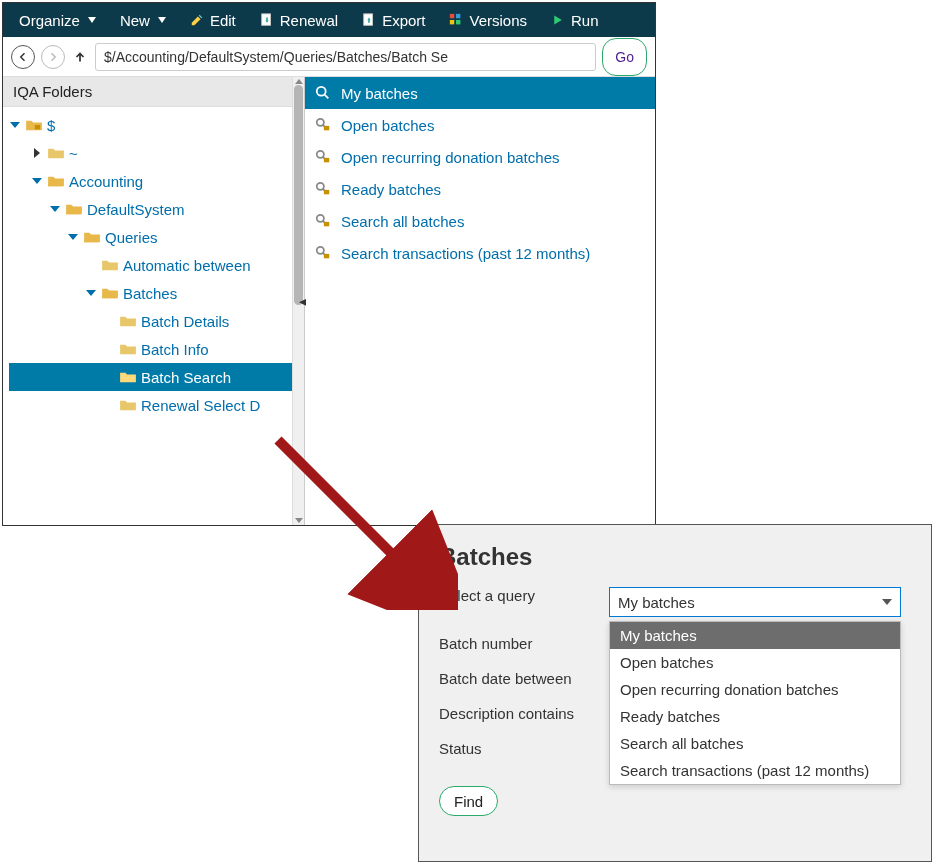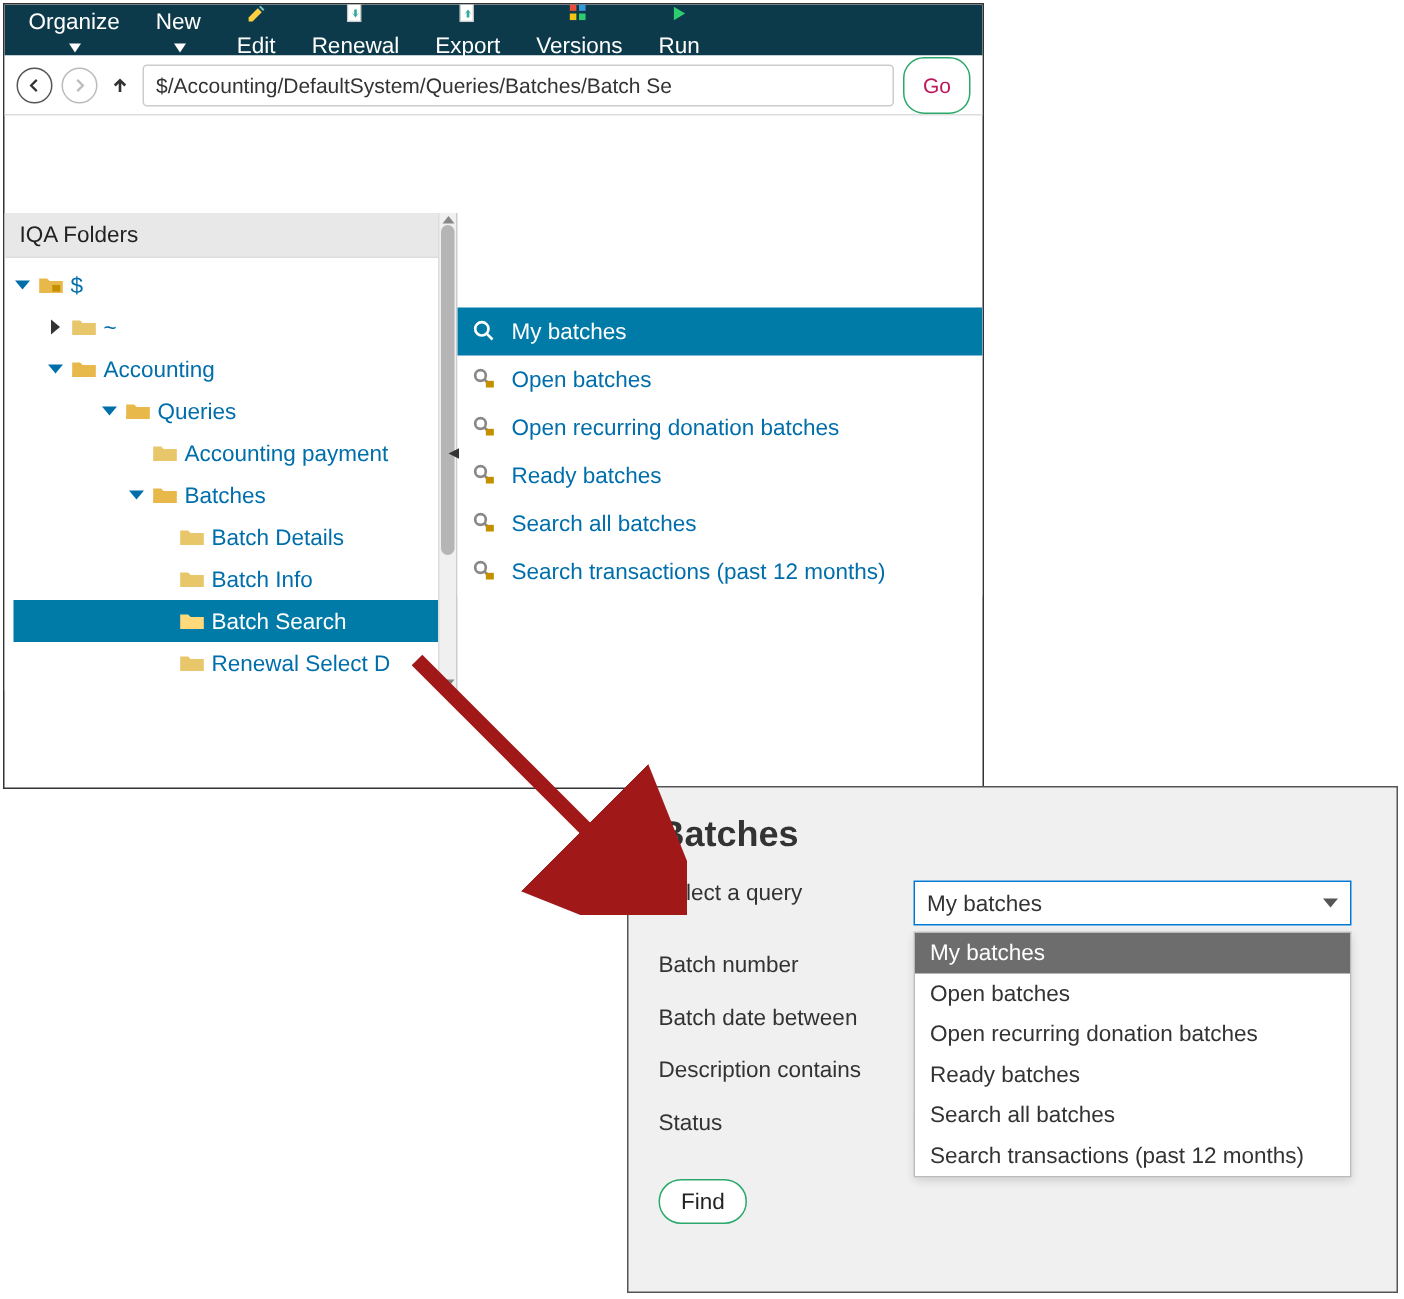--- a/index.html
+++ b/index.html
@@ -34,21 +34,20 @@
     gap: 4px;
     font-size: 15px;
   }
   .toolbar .tb-item {
     display: flex;
     align-items: center;
     padding: 4px 10px;
     gap: 6px;
     cursor: pointer;
     border-radius: 2px;
-    flex-direction: column;
   }
   .toolbar .caret-down {
     display: inline-block;
     width: 0; height: 0;
     border-left: 4px solid transparent;
     border-right: 4px solid transparent;
     border-top: 6px solid #fff;
     margin-left: 2px;
   }
   .tb-icon { width: 14px; height: 14px; display: inline-flex; align-items:center; justify-content:center; }
@@ -90,31 +89,30 @@
     overflow: hidden;
     display: flex;
     align-items: center;
   }
   .go-btn {
     height: 38px;
     padding: 0 12px;
     border: 1.5px solid #2aa96b;
     border-radius: 14px;
     background: #fff;
-    color: #be185d;
+    color: #4c1d95;
     cursor: pointer;
     font-size: 14px;
     display: flex;
     align-items: center;
   }
   
   .main-split {
     display: flex;
     height: calc(100% - 74px);
-    align-items: center;
   }
   .sidebar {
     width: 302px;
     border-right: 1px solid #ccc;
     background: #fff;
     position: relative;
     overflow: hidden;
   }
   .sidebar-header {
     background: #e8e8e8;
@@ -454,20 +452,33 @@
             </span>
           <span class="folder-icon folder-open">
             <svg viewBox="0 0 20 16" width="18" height="14">
                 <path fill="#e8b84a" d="M1 3h6l2 2h10v9H1z"></path>
                 <path fill="#f5d080" d="M2 7h17l-2 7H1z"></path>
               </svg>
           </span>
           <span>Accounting</span>
         </div>
 
+        <div class="tree-row">
+          <span class="indent" style="width:36px"></span>
+          <span class="tree-toggle">
+              <span class="tri-open"></span>
+            </span>
+          <span class="folder-icon folder-open">
+            <svg viewBox="0 0 20 16" width="18" height="14">
+                <path fill="#e8b84a" d="M1 3h6l2 2h10v9H1z"></path>
+                <path fill="#f5d080" d="M2 7h17l-2 7H1z"></path>
+              </svg>
+          </span>
+          <span>DefaultSystem</span>
+        </div>
 
 
         <div class="tree-row">
           <span class="indent" style="width:54px"></span>
           <span class="tree-toggle">
               <span class="tri-open"></span>
             </span>
           <span class="folder-icon folder-open">
             <svg viewBox="0 0 20 16" width="18" height="14">
                 <path fill="#e8b84a" d="M1 3h6l2 2h10v9H1z"></path>
@@ -477,21 +488,21 @@
           <span>Queries</span>
         </div>
 
         <div class="tree-row">
           <span class="indent" style="width:88px"></span>
           <span class="folder-icon">
             <svg viewBox="0 0 20 16" width="18" height="14">
                 <path fill="#e8c66a" d="M1 3h6l2 2h10v9H1z"></path>
               </svg>
           </span>
-          <span>Accounting payment</span>
+          <span>Automatic between</span>
         </div>
 
         <div class="tree-row">
           <span class="indent" style="width:72px"></span>
           <span class="tree-toggle">
               <span class="tri-open"></span>
             </span>
           <span class="folder-icon folder-open">
             <svg viewBox="0 0 20 16" width="18" height="14">
                 <path fill="#e8b84a" d="M1 3h6l2 2h10v9H1z"></path>

